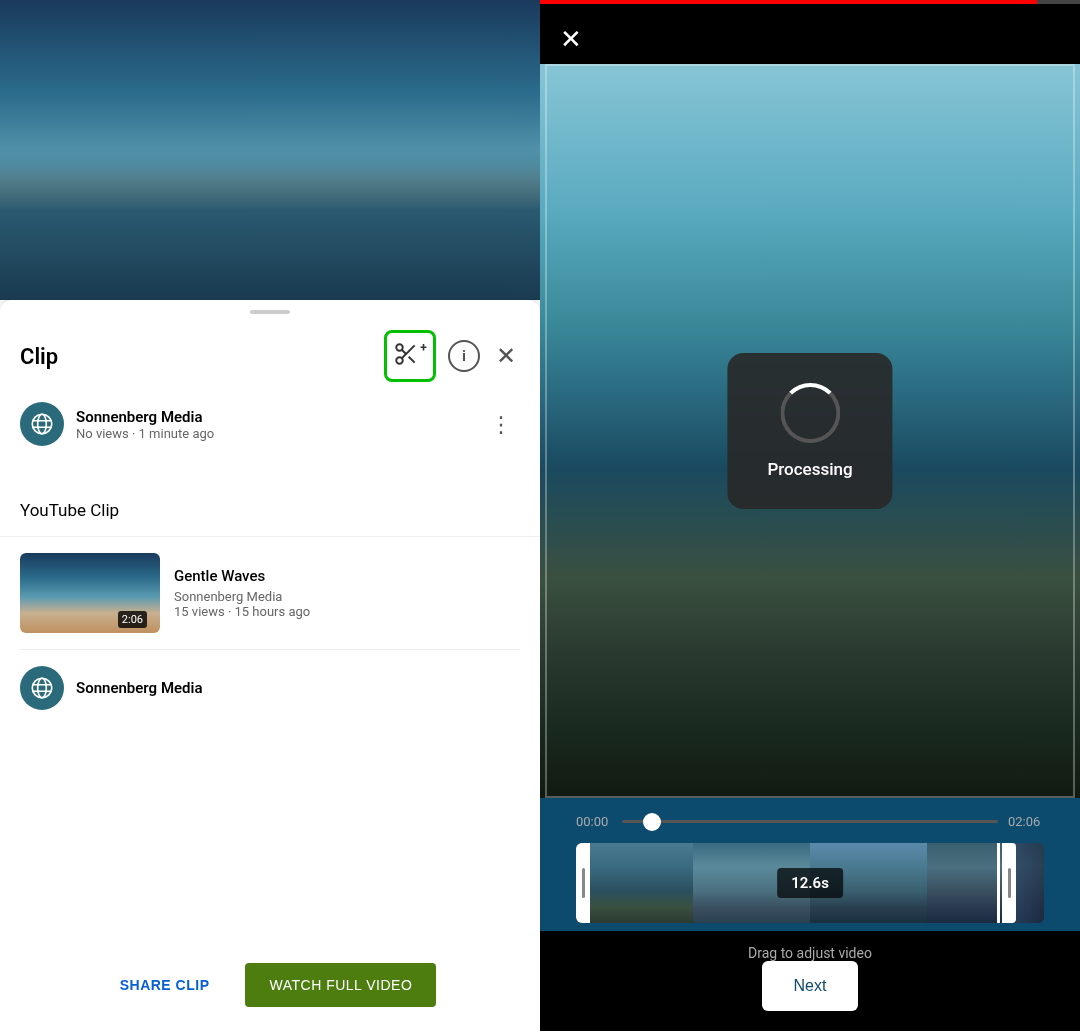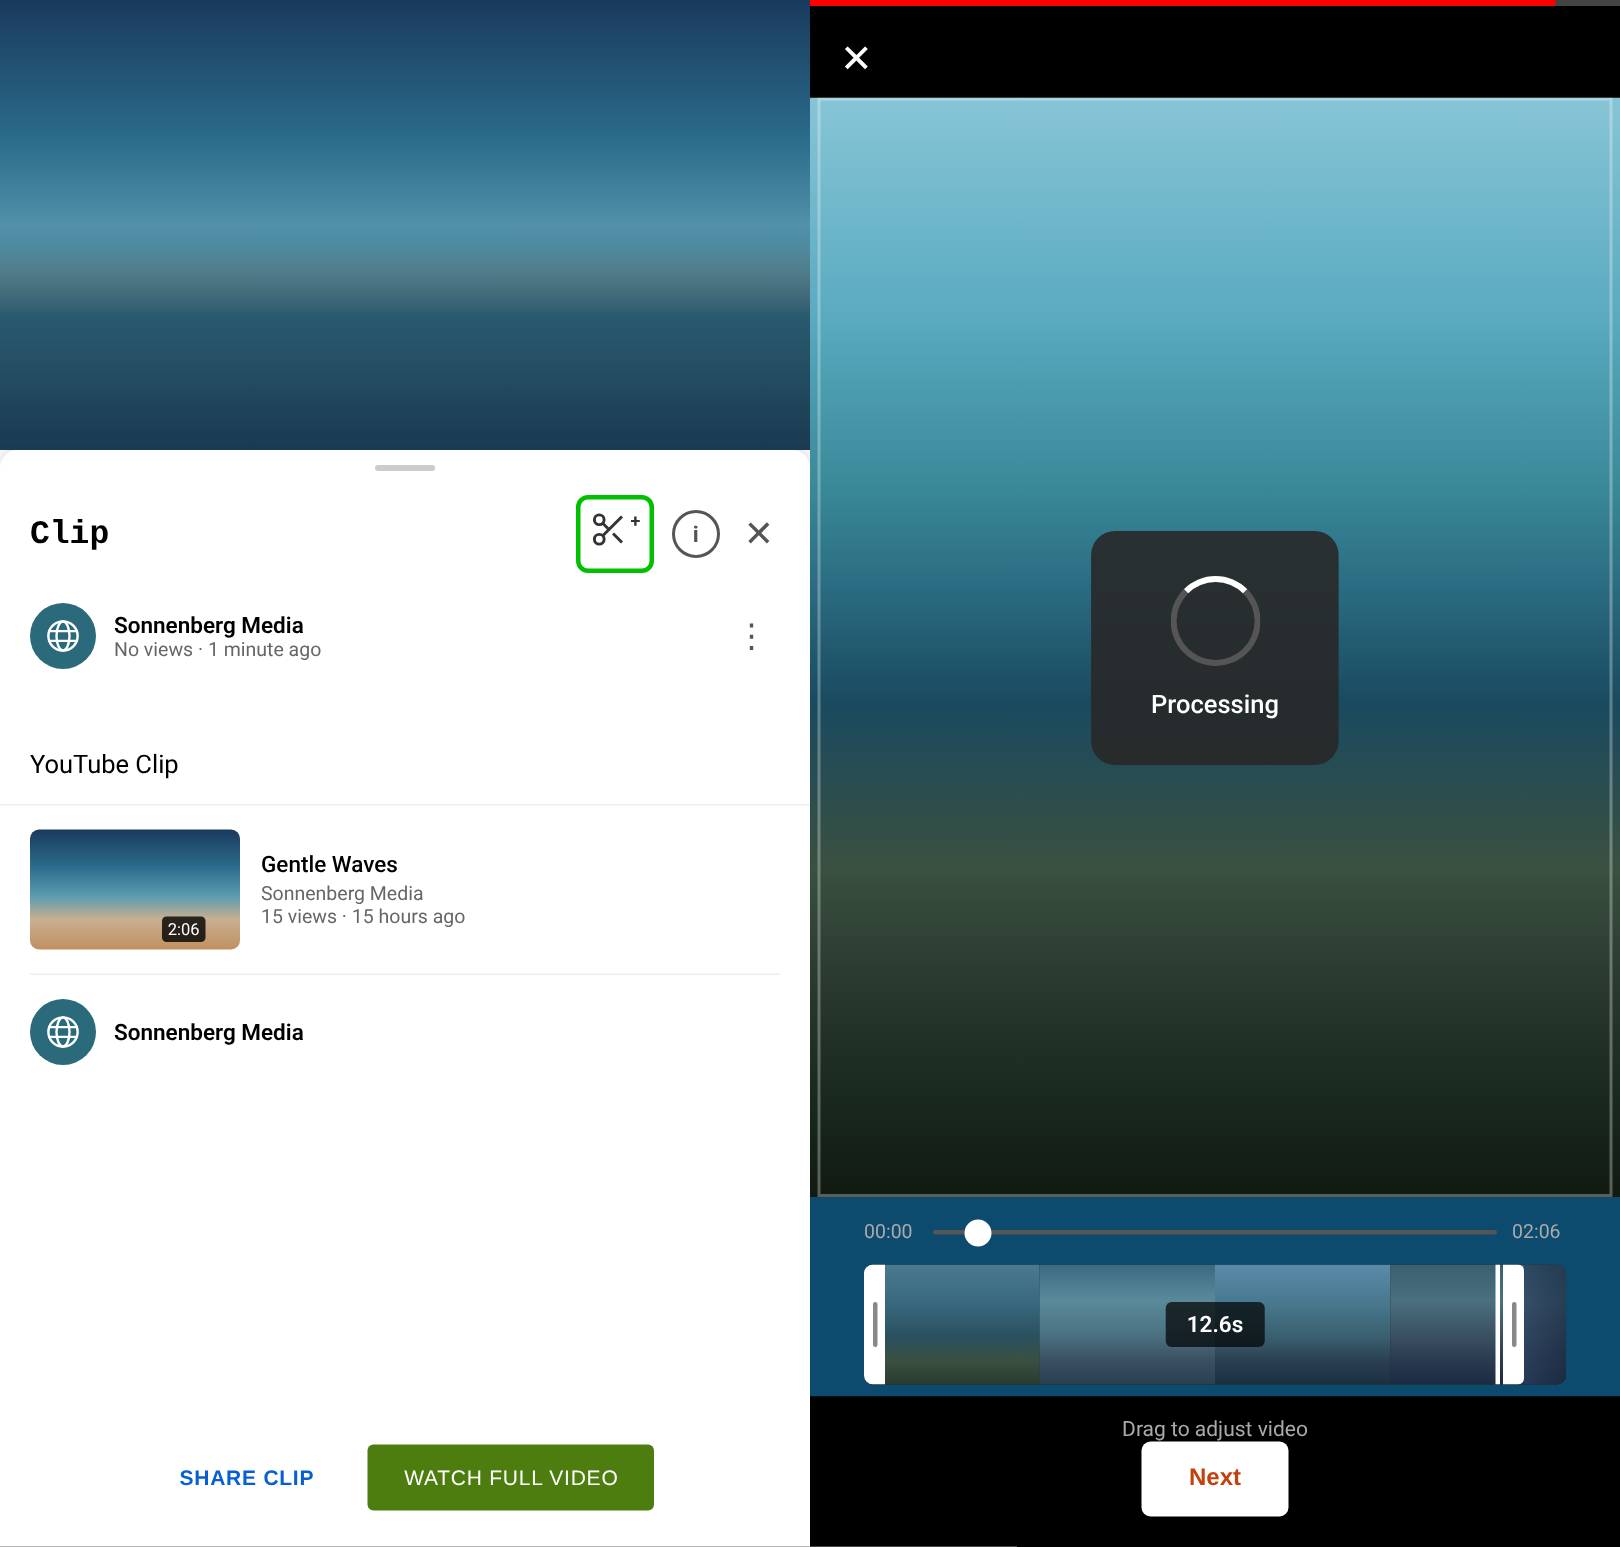--- a/index.html
+++ b/index.html
@@ -63,21 +63,20 @@
       align-items: center;
       padding: 16px 20px 12px;
       position: relative;
     }
 
     .sheet-title {
       font-size: 22px;
       font-weight: 600;
       color: #000;
       flex: 1;
-      font-family: Liberation Mono, monospace;
     }
 
     .header-icons {
       display: flex;
       align-items: center;
       gap: 12px;
     }
 
     .clip-icon-btn {
       width: 52px;
@@ -196,21 +195,21 @@
       height: 80px;
       border-radius: 6px;
       background: linear-gradient(180deg, #1a3a5c 0%, #2a6a8a 30%, #5a9ab0 55%, #c8b090 75%, #c09060 100%);
       position: relative;
       flex-shrink: 0;
     }
 
     .duration-badge {
       position: absolute;
       bottom: 5px;
-      right: 23px;
+      right: 13px;
       background: rgba(0,0,0,0.8);
       color: #fff;
       font-size: 11px;
       padding: 2px 4px;
       border-radius: 3px;
     }
 
     .source-info {
       flex: 1;
     }
@@ -502,23 +501,23 @@
     }
 
     .drag-hint {
       color: #aaa;
       font-size: 14px;
     }
 
     .next-btn {
       background: #fff;
       border: none;
-      color: #c2410c;
+      color: #0c4a6e;
       font-size: 16px;
-      font-weight: 700;
+      font-weight: 400;
       padding: 16px 32px;
       border-radius: 6px;
       cursor: pointer;
     }
   </style>
 </head>
 <body>
 
 <div class="left-panel">
 

